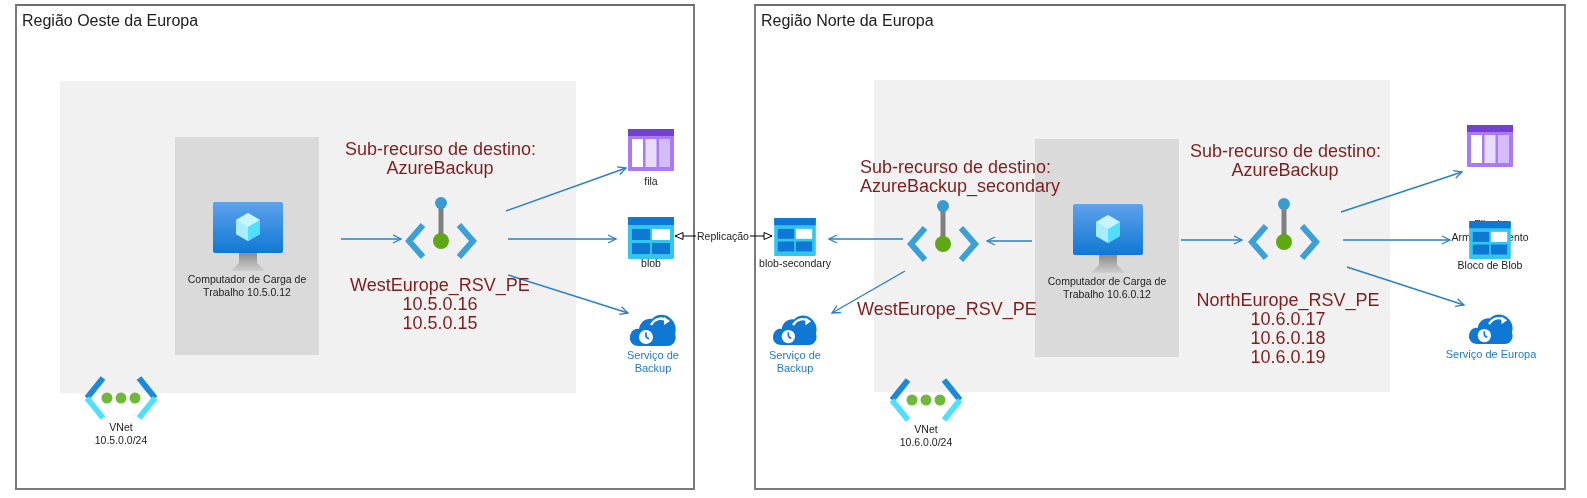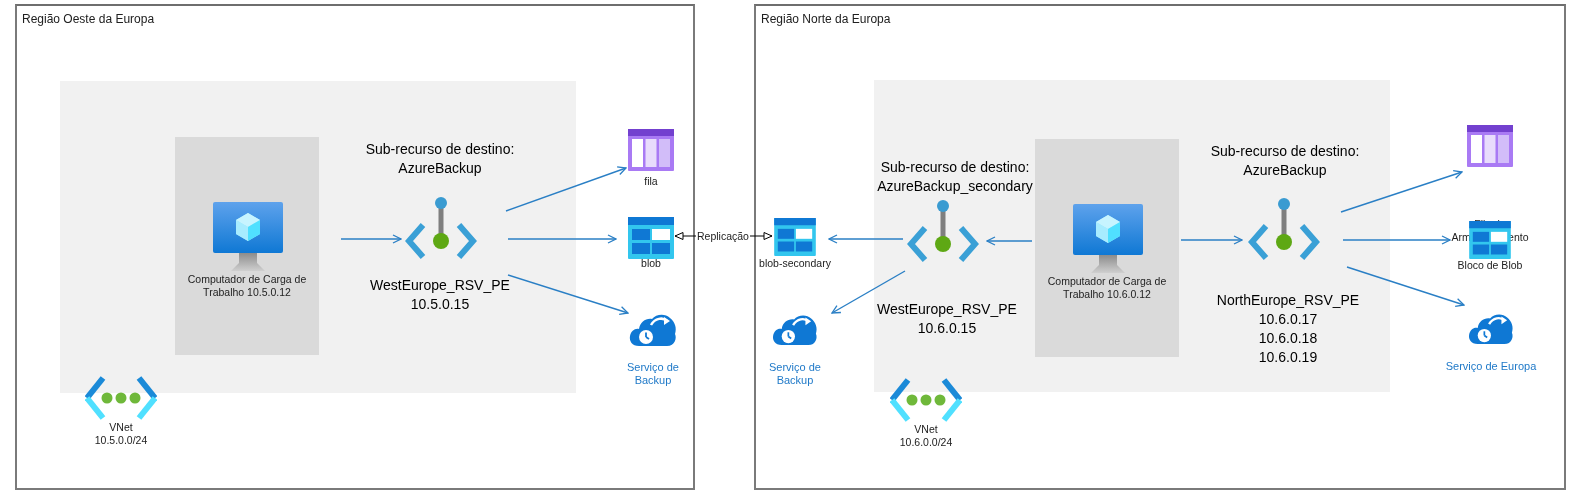--- a/index.html
+++ b/index.html
@@ -1,25 +1,25 @@
 <!DOCTYPE html>
 <html><head>
   <meta charset="utf-8">
   <style>
     html, body { margin:0; padding:0; background:#ffffff; }
     body { width:1587px; height:498px; position:relative; overflow:hidden;
            font-family:"Liberation Sans", "DejaVu Sans", sans-serif; color:#1a1a1a; }
     .region { position:absolute; border:2px solid #7a7a7a; border-top-color:#6e6e6e; box-sizing:border-box; background:#fff; }
-    .region-title { position:absolute; left:5px; top:6px; font-size:12px; color:#202020; white-space:nowrap; }
+    .region-title { position:absolute; left:5px; top:6px; font-size:16px; color:#202020; white-space:nowrap; }
     .vnet-bg { position:absolute; background:#f1f1f1; }
     .vm-box { position:absolute; background:#dadada; }
     .lbl { position:absolute; text-align:center; white-space:nowrap; }
     .small { font-size:10.5px; line-height:13px; color:#222;text-align:center; }
-    .mid { font-size:14px; line-height:19px; color:#000000; }
-    .blue { color:#1f79c8;margin-top:12px; }
+    .mid { font-size:18px; line-height:19px; color:#7f1d1d; }
+    .blue { color:#1f79c8; }
     svg.overlay { position:absolute; left:0; top:0; pointer-events:none; }
     .icon { position:absolute; }
   </style>
 </head>
 <body>
 
 <svg width="0" height="0" style="position:absolute">
   <defs>
     <linearGradient id="vmScreen" x1="0" y1="0" x2="0" y2="1">
       <stop offset="0" stop-color="#5ea2ec"></stop>
@@ -131,20 +131,21 @@
 
 <div class="lbl mid" style="left:345px; top:140px; width:190px;">
   <div>Sub-recurso de destino:</div>
   <div>AzureBackup</div>
 </div>
 <svg class="icon" style="left:403px; top:193px;" width="76" height="76">
     <use href="#sym-pe"></use>
   </svg>
 <div class="lbl mid" style="left:345px; top:276px; width:190px;">
   <div>WestEurope_RSV_PE</div>
+  <div>10.5.0.16</div>
   <div>10.5.0.15</div>
 </div>
 
 <svg class="icon" style="left:628px; top:129px;" width="46" height="42">
     <use href="#sym-queue"></use>
   </svg>
 <div class="lbl small" style="left:611px; top:175px; width:80px;">fila</div>
 
 <svg class="icon" style="left:628px; top:217px;" width="46" height="42">
     <use href="#sym-blob"></use>
@@ -182,21 +183,20 @@
 
 <div class="lbl mid" style="left:860px; top:158px; width:190px;">
   <div>Sub-recurso de destino:</div>
   <div>AzureBackup_secondary</div>
 </div>
 <svg class="icon" style="left:905px; top:196px;" width="76" height="76">
     <use href="#sym-pe"></use>
   </svg>
 <div class="lbl mid" style="left:852px; top:300px; width:190px;">
   <div>WestEurope_RSV_PE</div>
-  <div>10.6.0.15</div>
 </div>
 
 <svg class="icon" style="left:1072px; top:203px;" width="72" height="72">
     <use href="#sym-vm"></use>
   </svg>
 <div class="lbl small" style="left:1035px; top:275px; width:144px;">
   <div>Computador de Carga de</div>
   <div>Trabalho 10.6.0.12</div>
 </div>
 

